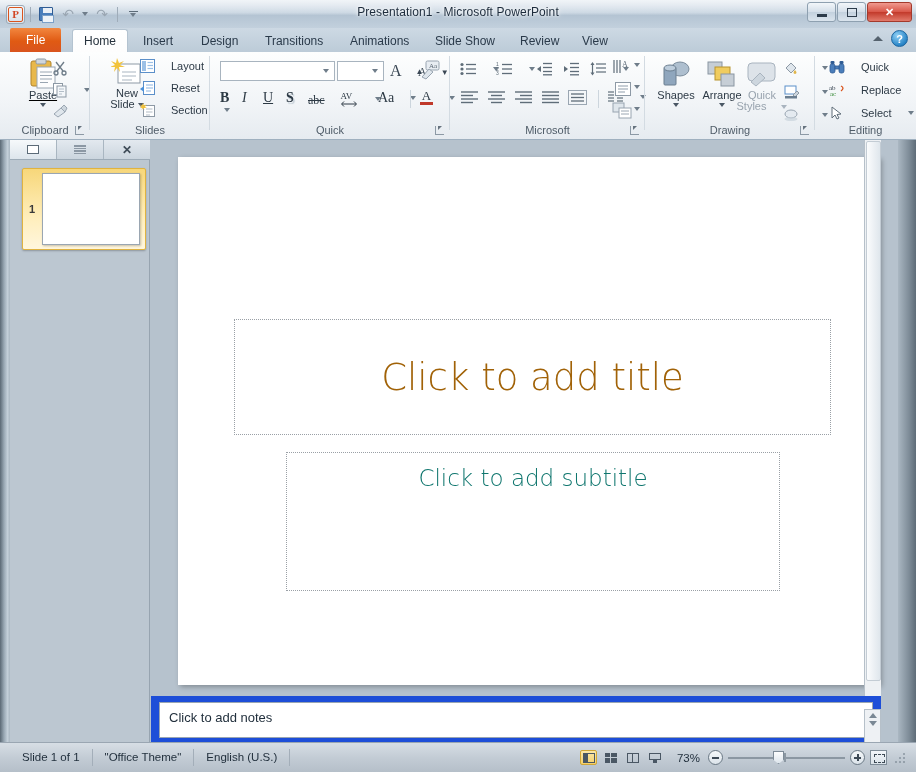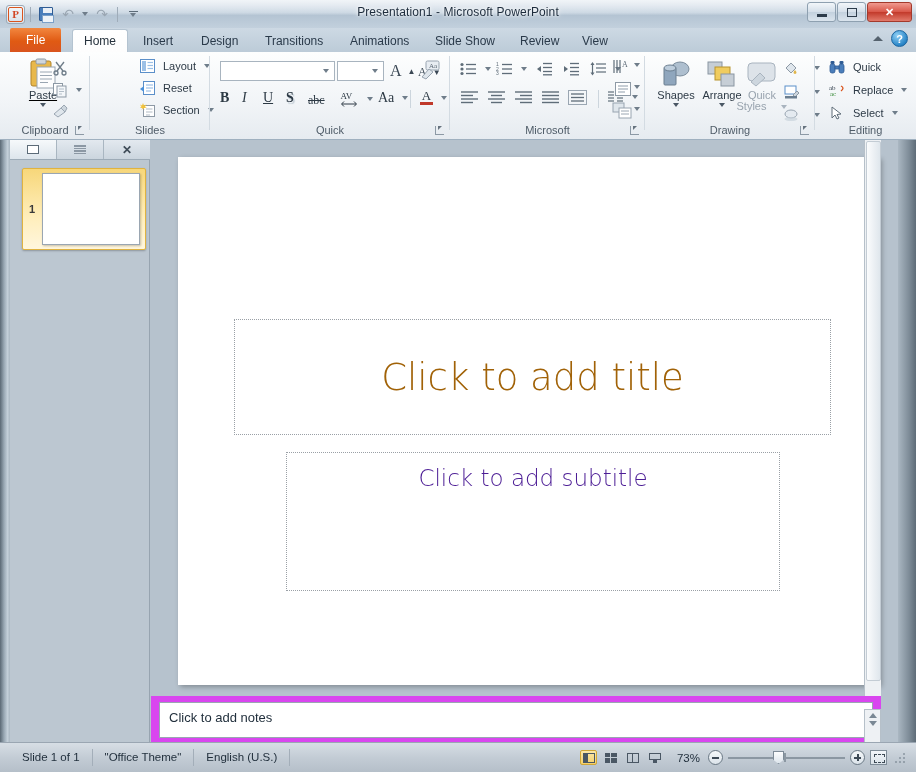--- a/index.html
+++ b/index.html
@@ -111,21 +111,21 @@
   }
   .dlg-launcher::after{
     content:""; position:absolute; left:2px; top:0px; width:0;height:0;
     border-left:4px solid #66727e; border-bottom:4px solid transparent;
   }
   
   .bigbtn { position:absolute; display:flex; flex-direction:column; align-items:center; width:58px;}
   .bigbtn .lbl{ font-size:11px; color:#2d3a46; text-align:center; line-height:11px;}
   .dd-caret{ width:0;height:0;border-left:3px solid transparent;border-right:3px solid transparent;border-top:4px solid #4a5764; margin-top:2px;}
   
-  .srow { position:absolute; display:flex; align-items:center; gap:8px; font-size:11px; color:#2d3a46;}
+  .srow { position:absolute; display:flex; align-items:center; gap:16px; font-size:11px; color:#2d3a46;}
   
   #workspace {
     position: absolute; left: 0; top: 140px; width: 916px; height: 602px;
     background: #b6c2cd;
   }
   #leftrail { position:absolute; left:0; top:0; width:10px; height:602px;
     background: linear-gradient(90deg,#5b6975,#98a7b3 40%,#c3cfd9 75%, #aab7c2);}
   
   #slidepane {
     position:absolute; left:10px; top:0; width:140px; height:602px;
@@ -155,35 +155,35 @@
   #slide {
     position:absolute; left:27px; top:17px; width:702px; height:528px;
     background:#fff; box-shadow: 2px 2px 5px rgba(0,0,0,.28);
   }
   .placeholder {
     position:absolute; border:1px dotted #9aa0a6; display:flex; justify-content:center;
   }
   #ph-title { left:56px; top:162px; width:597px; height:116px; align-items:center;}
   #ph-title span { font-size:37px; color:#a16207; font-family:"DejaVu Sans", sans-serif; font-weight:300;}
   #ph-sub { left:108px; top:295px; width:494px; height:139px; align-items:flex-start; padding-top:12px;}
-  #ph-sub span { font-size:23px; color:#4c1d95; font-family:"DejaVu Sans", sans-serif; font-weight:300;}
+  #ph-sub span { font-size:23px; color:#0f766e; font-family:"DejaVu Sans", sans-serif; font-weight:300;}
   
   #slide-vsb {
     position:absolute; right:0; top:0; width:17px; height:556px;
     background:#eef1f4; border-left:1px solid #b6c0c9;
   }
   #slide-vsb .thumbbar{
     position:absolute; left:1px; top:1px; width:15px; height:540px;
     background: linear-gradient(90deg,#fbfcfd,#dfe6ec);
     border:1px solid #c3ccd4; border-radius:2px;
   }
   
   #notespane {
     position:absolute; left:151px; top:556px; width:730px; height:46px;
-    background:#d946ef;
+    background:#1d4ed8;
     text-decoration:underline;
   }
   #notes-splitter{ position:absolute; left:0; top:0; width:730px; height:5px; }
   #notesbox {
     position:absolute; left:8px; top:6px; width:714px; height:36px;
     background:#fff; border:1px solid #9aa6b2;
     font-size:13px; color:#22303d; padding:7px 9px;
   }
   #notes-vsb{ position:absolute; right:-9px; top:6px; width:17px; height:36px; background:#eef1f4; border:1px solid #b6c0c9;}
   .sb-arrow{ width:0;height:0;border-left:4px solid transparent;border-right:4px solid transparent; margin:3px auto;}
@@ -342,20 +342,38 @@
           <path d="M2 10 L9 4 L13 8 L6 13 Z" fill="#dfe6ec" stroke="#9aa6b2"></path>
           <path d="M9 4 L12 1 L15 4 L13 8 Z" fill="#cdd6de" stroke="#9aa6b2"></path>
         </svg>
       </div>
       <div class="group-label">Clipboard</div>
       <div class="dlg-launcher" style="right:6px;"></div>
       <div class="group-sep" style="right:0;"></div>
     </div>
 
     <div class="group" style="left:90px; width:120px;">
+      <div class="bigbtn" style="left:8px; top:6px;">
+        <svg width="32" height="30" viewBox="0 0 32 30">
+          <rect x="7" y="6" width="22" height="19" fill="#fff" stroke="#8d99a5"></rect>
+          <g stroke="#b8c2cb" stroke-width="1.2">
+              <line x1="11" y1="14" x2="25" y2="14"></line>
+              <line x1="11" y1="18" x2="25" y2="18"></line>
+              <line x1="11" y1="22" x2="21" y2="22"></line>
+            </g>
+          <g fill="#f2c33c">
+              <polygon points="6,0 8,5 13,3 9,7 14,9 8,9 9,14 6,10 3,14 4,9 -1,9 4,7 0,3 5,5"></polygon>
+            </g>
+        </svg>
+        <span class="lbl">New</span>
+        <div style="display:flex;align-items:center;gap:3px;">
+          <span class="lbl">Slide</span>
+          <div class="dd-caret" style="margin-top:0"></div>
+        </div>
+      </div>
       <div class="srow" style="left:50px; top:7px;">
         <svg width="15" height="14" viewBox="0 0 15 14">
           <rect x="0.5" y="0.5" width="14" height="13" fill="#fff" stroke="#5b8fc9"></rect>
           <rect x="2" y="2" width="4" height="10" fill="#9cc0e6"></rect>
           <g stroke="#9cc0e6" stroke-width="1.2">
               <line x1="7.5" y1="3.5" x2="13" y2="3.5"></line>
               <line x1="7.5" y1="6.5" x2="13" y2="6.5"></line>
               <line x1="7.5" y1="9.5" x2="13" y2="9.5"></line>
             </g>
         </svg>

